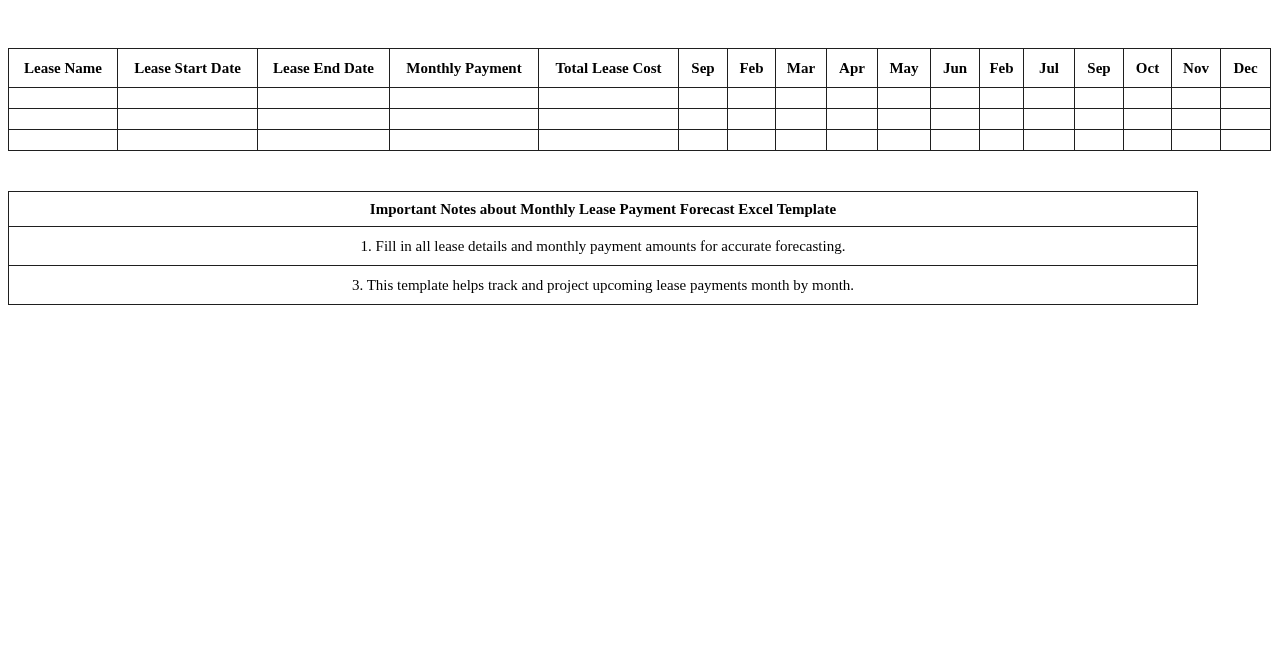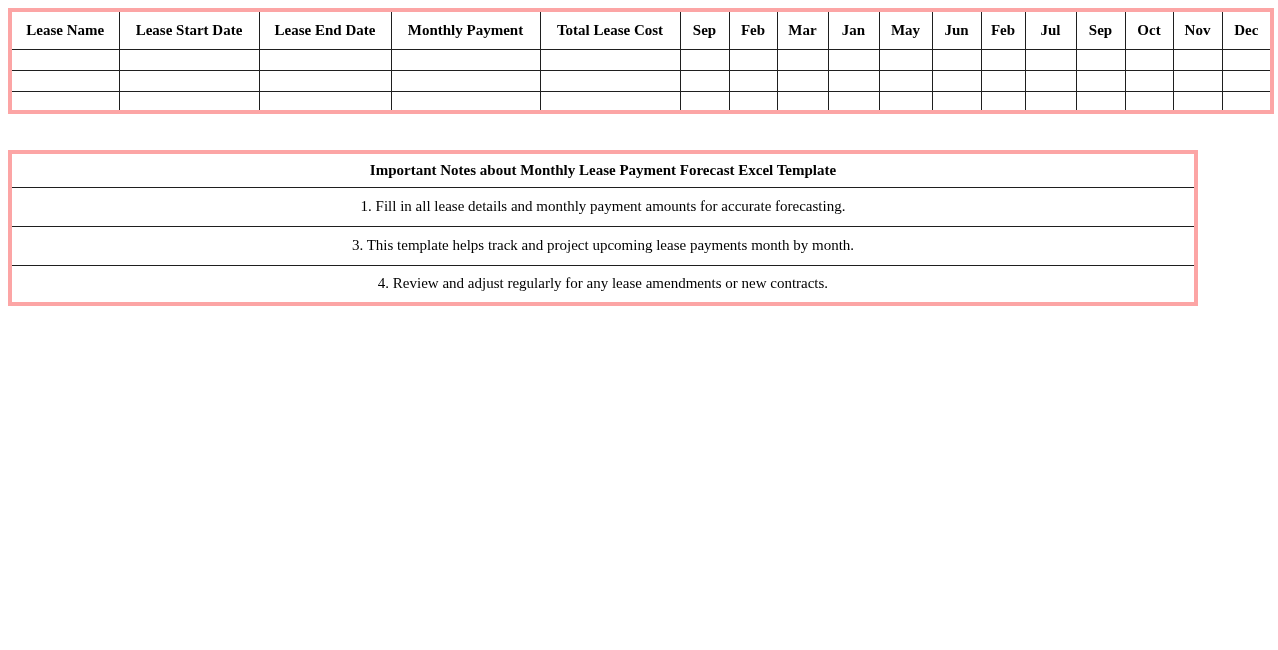--- a/index.html
+++ b/index.html
@@ -17,21 +17,22 @@
     color: #000000;
     overflow: hidden;
   }
   table {
     border-collapse: collapse;
     table-layout: fixed;
     width: 1190px;
     background: #ffffff;
   }
   table.forecast, table.notes {
-    border: 4px solid #fca5a5;
+    border: 1px solid #fca5a5;
+    margin-top: 40px;
   }
   .forecast th, .forecast td,
   .notes th, .notes td {
     border: 1px solid #1f1f1f;
     text-align: center;
     vertical-align: middle;
     padding: 0 2px;
     overflow: hidden;
     white-space: nowrap;
   }
@@ -82,21 +83,21 @@
     <thead>
       <tr>
         <th>Lease Name</th>
         <th>Lease Start Date</th>
         <th>Lease End Date</th>
         <th>Monthly Payment</th>
         <th>Total Lease Cost</th>
         <th>Sep</th>
         <th>Feb</th>
         <th>Mar</th>
-        <th>Jan</th>
+        <th>Apr</th>
         <th>May</th>
         <th>Jun</th>
         <th>Feb</th>
         <th>Jul</th>
         <th>Sep</th>
         <th>Oct</th>
         <th>Nov</th>
         <th>Dec</th>
       </tr>
     </thead>
@@ -165,19 +166,16 @@
     <tbody>
       <tr class="title-row">
         <th>Important Notes about Monthly Lease Payment Forecast Excel Template</th>
       </tr>
       <tr class="note-row">
         <td>1. Fill in all lease details and monthly payment amounts for accurate forecasting.</td>
       </tr>
       <tr class="note-row">
         <td>3. This template helps track and project upcoming lease payments month by month.</td>
       </tr>
-      <tr class="note-row">
-        <td>4. Review and adjust regularly for any lease amendments or new contracts.</td>
-      </tr>
     </tbody>
   </table>
 
 </div>
 
 </body></html>

